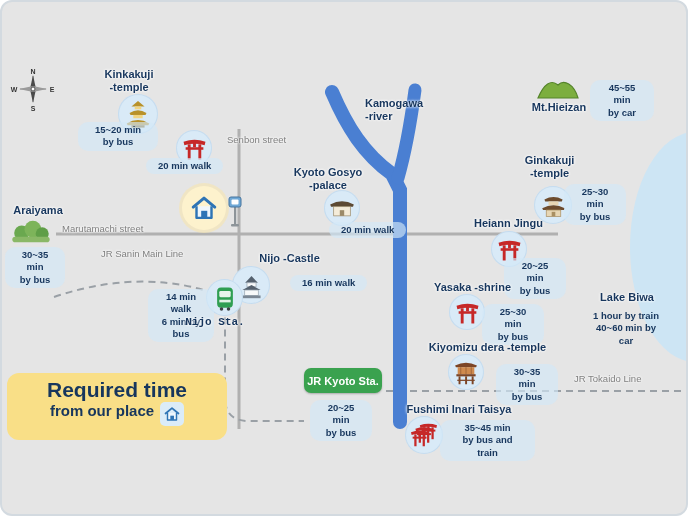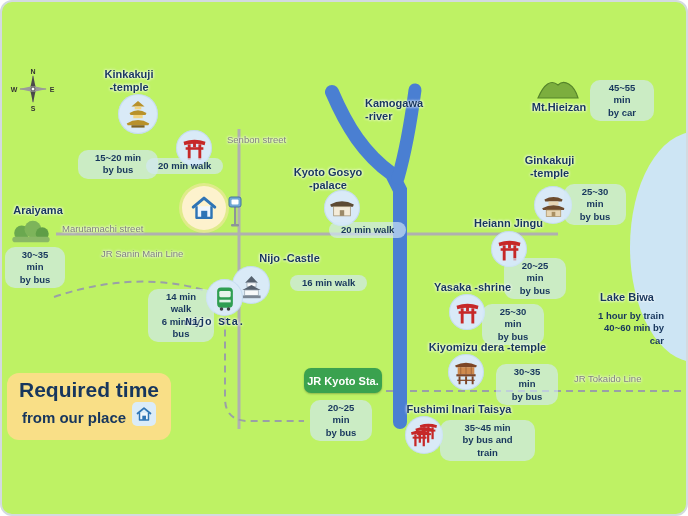--- a/index.html
+++ b/index.html
@@ -1,34 +1,34 @@
 <!DOCTYPE html>
 <html><head>
 <meta charset="utf-8">
 <style>
   * { margin:0; padding:0; box-sizing:border-box; }
   html,body { background:#fff; }
   body { font-family:"Liberation Sans", sans-serif; }
   .map {
     position:relative; width:688px; height:516px;
-    background:#bef264; border:2px solid #d3dae0; border-radius:12px;
+    background:#e5e5e5; border:2px solid #d3dae0; border-radius:12px;
     overflow:hidden;
   }
   .abs { position:absolute; }
   .name {
     position:absolute; font-weight:bold; color:#17365d;
     font-size:11px; line-height:1.2; white-space:pre-line; text-align:center;
     text-shadow:0 0 3px #fff, 0 0 3px #fff;
   }
   .time {
     position:absolute; font-weight:bold; color:#17365d;
     font-size:9.5px; line-height:1.3; white-space:pre-line; text-align:center;
     background:rgba(211,232,248,0.65); border-radius:10px; padding:2px 12px;
   }
-  .time.plain { background:transparent;text-align:right; }
+  .time.plain { background:transparent; }
   .street-label {
     position:absolute; color:#808080; font-weight:normal; font-size:9.5px;
     white-space:pre-line; text-shadow:0 0 3px #fff, 0 0 3px #fff;
   }
   .bubble {
     position:absolute; background:#d9eaf7; border-radius:50%;
     display:flex; align-items:center; justify-content:center;
     box-shadow:0 0 0 1px rgba(160,195,225,.35) inset;
   }
   .bubble.cream { background:#fdf2cd; box-shadow:0 0 0 3px rgba(250,230,170,.55); }
@@ -37,26 +37,26 @@
   .lake {
     position:absolute; left:628px; top:130px; width:130px; height:230px;
     background:#cde5f4; border-radius:50%;
   }
   .station-box {
     position:absolute; background:#3aa24f; color:#fff; font-weight:bold;
     font-size:11px; display:flex; align-items:center; justify-content:center;
     border-radius:7px; box-shadow:0 1px 2px rgba(0,0,0,.25);
   }
   .legend {
-    position:absolute; left:5px; top:371px; width:164px; height:67px;
+    position:absolute; left:5px; top:371px; width:220px; height:67px;
     background:#f9df87; border-radius:12px; text-align:center; padding-top:5px;
   }
   .legend-title { font-size:21px; font-weight:bold; color:#17365d; line-height:1.15; }
   .legend-sub {
-    display:flex; align-items:flex-end; justify-content:center; gap:6px;
+    display:flex; align-items:flex-start; justify-content:center; gap:6px;
     font-size:15px; font-weight:bold; color:#17365d;
   }
   .legend-house {
     width:24px; height:24px; background:#dbecf8; border-radius:5px;
     display:flex; align-items:center; justify-content:center;
   }
   .cmp { font-size:7px; font-weight:bold; fill:#333; text-anchor:middle; }
 </style>
 </head>
 <body>
@@ -171,21 +171,21 @@
     </svg>
   </div>
 
   <div class="name" style="left:88px; top:66px; width:78px;">Kinkakuji
 -temple</div>
   <div class="bubble" style="left:116px; top:92px; width:40px; height:40px;">
     <svg class="icon" width="30" height="30">
         <use href="#i-pagoda"></use>
       </svg>
   </div>
-  <div class="time" style="left:76px; top:148px; width:80px;">15~20 min
+  <div class="time" style="left:76px; top:120px; width:80px;">15~20 min
 by bus</div>
 
   <div class="bubble" style="left:174px; top:128px; width:36px; height:36px;">
     <svg class="icon" width="27" height="27">
         <use href="#i-torii"></use>
       </svg>
   </div>
   <div class="time" style="left:144px; top:156px;">20 min walk</div>
 
   <div class="street-label" style="left:225px; top:132px;">Senbon street</div>

